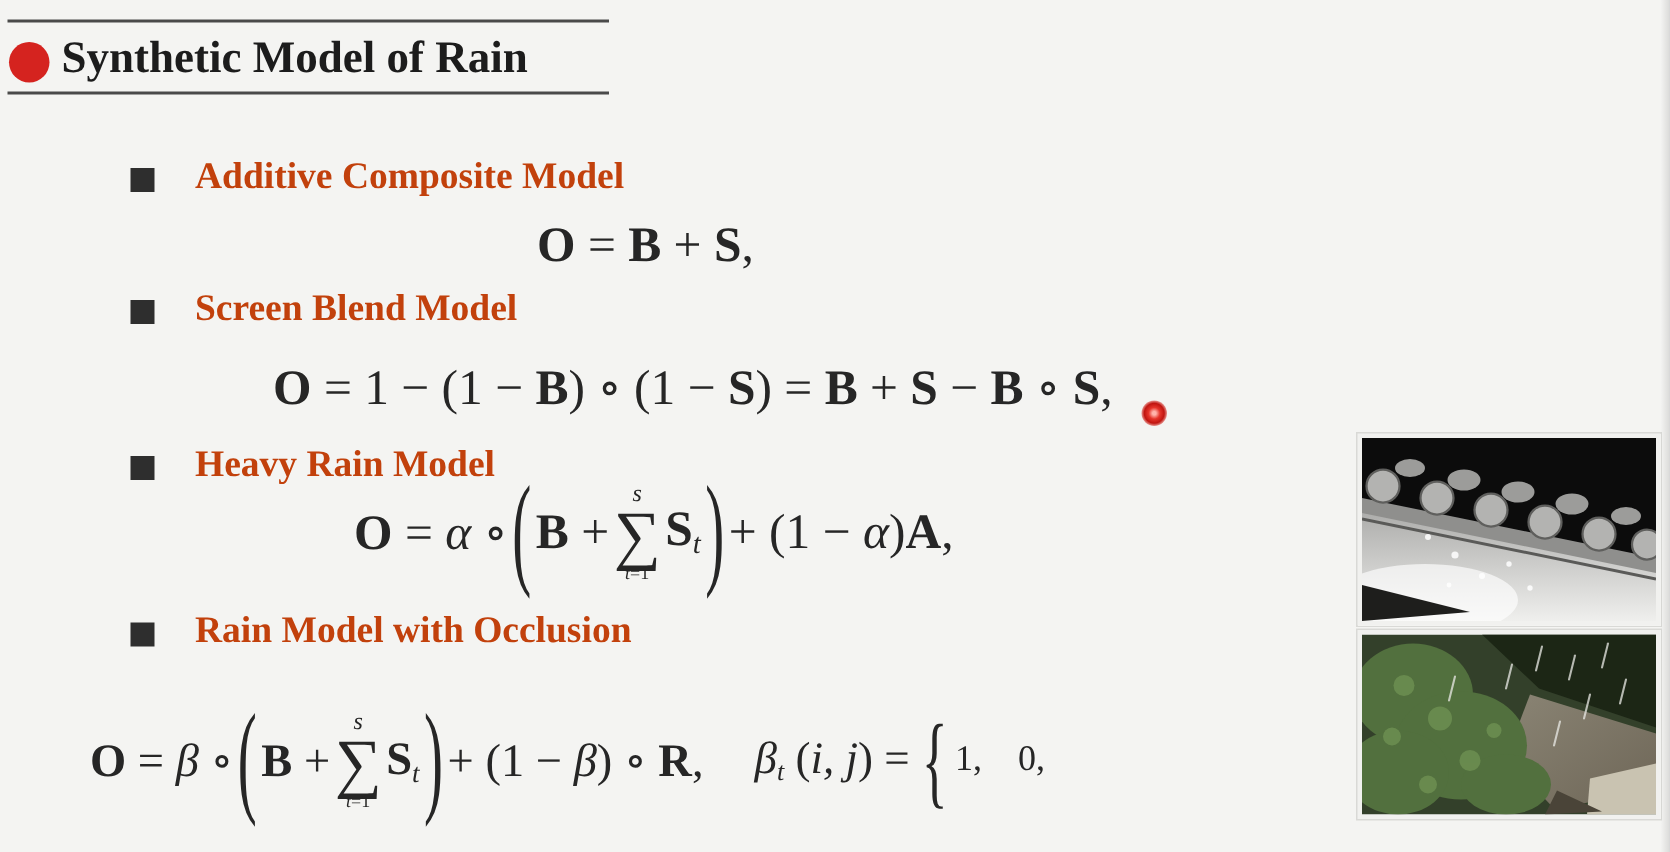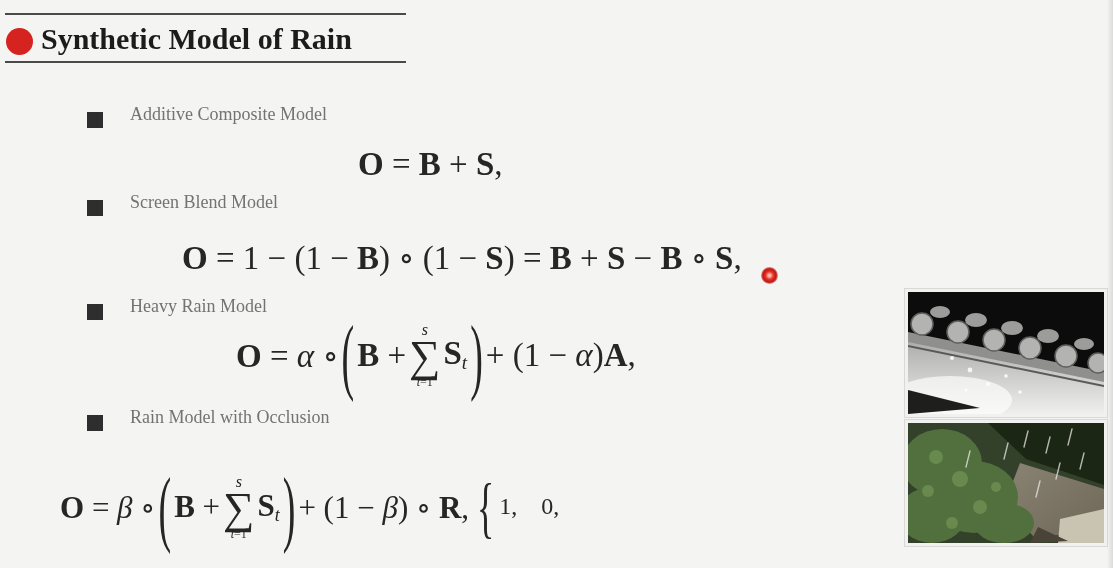--- a/index.html
+++ b/index.html
@@ -4,21 +4,21 @@
 <style>
   html,body{margin:0;padding:0;background:#c9c9c9;}
   .slide{
     position:relative;width:1113px;height:568px;background:#f4f4f2;overflow:hidden;
     font-family:"Liberation Serif","DejaVu Serif",serif;color:#262626;
   }
   .rule{position:absolute;height:2px;background:#4a4a4a;}
   .red-dot{position:absolute;left:6px;top:28px;width:27px;height:27px;border-radius:50%;background:#d5231f;}
   .title{position:absolute;left:41px;top:22px;font-size:30px;font-weight:700;color:#1c1c1c;white-space:nowrap;}
   .sq{position:absolute;width:16px;height:16px;background:#2e2e2e;}
-  .lbl{position:absolute;font-size:18px;font-weight:400;color:#737373;white-space:nowrap;}
+  .lbl{position:absolute;font-size:25px;font-weight:700;color:#c2410c;white-space:nowrap;}
   .eq{position:absolute;font-size:33px;color:#262626;white-space:nowrap;}
   .eqflex{display:flex;align-items:center;}
   .tok-n{}
   .tok-b{font-weight:700;}
   .tok-i{font-style:italic;}
   .tok-isub{font-style:italic;font-size:0.58em;vertical-align:-0.28em;}
   .tok-bsub{font-weight:700;font-size:0.58em;vertical-align:-0.28em;}
   .paren{display:inline-block;font-size:38px;font-weight:400;transform:scaleY(2.2);transform-origin:center;margin:0 3px;}
   .sum{display:inline-flex;flex-direction:column;align-items:center;line-height:1;margin:0 3px;}
   .sum-top{font-size:16px;line-height:1;}
@@ -81,20 +81,21 @@
     <span class="paren">(</span>
     <span><span class="tok-b">B</span><span class="tok-n"> + </span></span>
     <span class="sum">
       <span class="sum-top"><span class="tok-i">s</span></span>
       <span class="sigma">∑</span>
       <span class="sum-bot"><span class="tok-i">t</span><span class="tok-n">=1</span></span>
     </span>
     <span><span class="tok-b">S</span><span class="tok-isub">t</span></span>
     <span class="paren">)</span>
     <span><span class="tok-n"> + (1 − </span><span class="tok-i">β</span><span class="tok-n">) ∘ </span><span class="tok-b">R</span><span class="tok-n">,</span></span>
+    <span class="beta-def"><span class="tok-i">β</span><span class="tok-isub">t</span><span class="tok-n"> (</span><span class="tok-i">i, j</span><span class="tok-n">) = </span></span>
     <span class="brace">{</span>
     <span class="cases">
       <span><span class="tok-n">1,</span></span>
       <span><span class="tok-n">0,</span></span>
     </span>
   </div>
 
   <div class="photo" style="left:905px;top:289px;height:122px;" aria-label="rainy-night-roof-photo">
     <svg width="196" height="122" viewBox="0 0 196 122">
       <defs>

